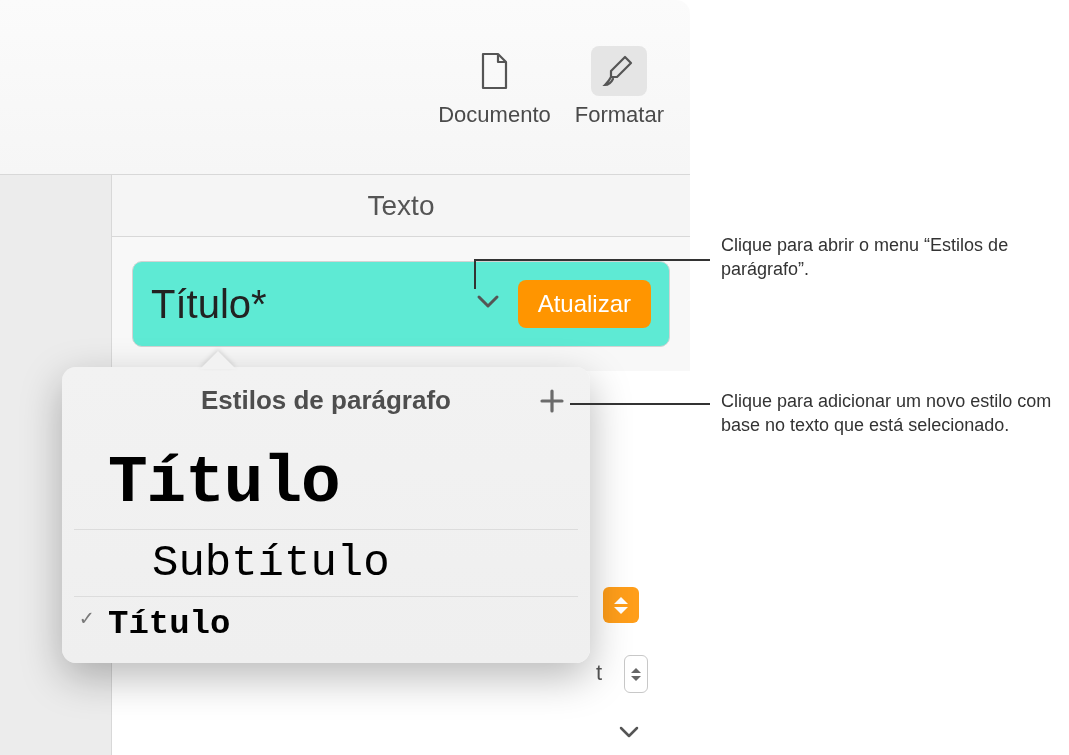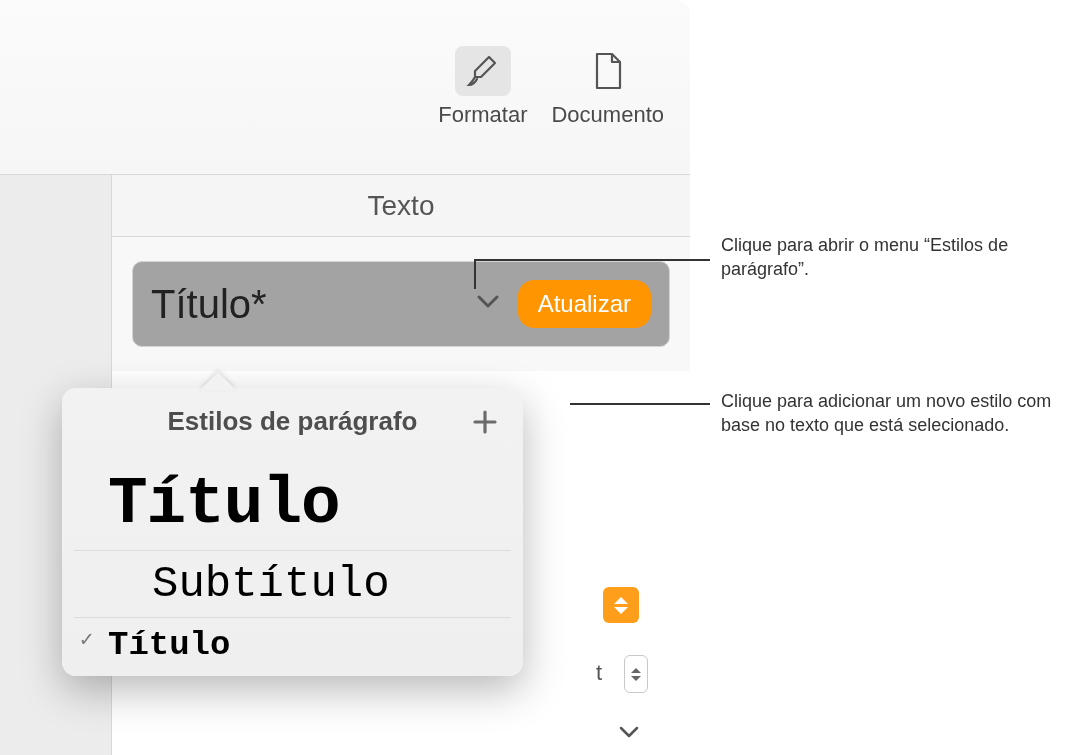--- a/index.html
+++ b/index.html
@@ -76,21 +76,21 @@
       justify-content: center;
       border-bottom: 1px solid #d8d8d8;
       background: #f5f5f5;
     }
     .tab-header span {
       font-size: 28px;
       color: #555;
     }
     .style-row {
       margin: 24px 20px;
-      background: #a3a3a3;
+      background: #5eead4;
       border: 1px solid #d3d3d3;
       border-radius: 10px;
       height: 86px;
       display: flex;
       align-items: center;
       padding: 0 18px;
       position: relative;
     }
     .style-name {
       font-size: 40px;
@@ -99,32 +99,33 @@
     }
     .chevron {
       margin-right: 18px;
     }
     .update-btn {
       background: #ff9500;
       color: #ffffff;
       font-size: 24px;
       font-weight: 500;
       padding: 10px 20px;
-      border-radius: 16px;
+      border-radius: 8px;
       border: none;
       cursor: pointer;
     }
     .popover {
       position: absolute;
-      top: 388px;
+      top: 367px;
       left: 62px;
-      width: 461px;
+      width: 528px;
       background: linear-gradient(to bottom, #f2f2f2, #efefef);
       border-radius: 14px;
       box-shadow: 0 14px 42px rgba(0,0,0,0.28);
+      padding-bottom: 8px;
     }
     .popover::before {
       content: "";
       position: absolute;
       top: -16px;
       left: 138px;
       width: 0;
       height: 0;
       border-left: 18px solid transparent;
       border-right: 18px solid transparent;
@@ -289,37 +290,37 @@
     .down-chev {
       position: absolute;
       top: 725px;
       left: 618px;
     }
   </style>
 </head>
 <body>
 
 <div class="toolbar">
+  <div class="toolbar-btn">
+    <div class="icon-box">
+      <svg width="36" height="42" viewBox="0 0 36 42" fill="none">
+        <path d="M7 4 H22 L30 12 V38 H7 Z" stroke="#555" stroke-width="2.2" fill="none" stroke-linejoin="round"></path>
+        <path d="M22 4 V12 H30" stroke="#555" stroke-width="2.2" fill="none" stroke-linejoin="round"></path>
+      </svg>
+    </div>
+    <span class="label">Documento</span>
+  </div>
   <div class="toolbar-btn active">
     <div class="icon-box">
       <svg width="40" height="40" viewBox="0 0 40 40" fill="none">
         <path d="M26 6 L32 12 L18 26 L12 26 L12 20 Z" stroke="#555" stroke-width="2.2" stroke-linejoin="round"></path>
         <path d="M12 26 C10 30 8 32 6 34 C9 34 12 32 14 28" stroke="#555" stroke-width="2.2" fill="none" stroke-linecap="round"></path>
       </svg>
     </div>
     <span class="label">Formatar</span>
-  </div>
-  <div class="toolbar-btn">
-    <div class="icon-box">
-      <svg width="36" height="42" viewBox="0 0 36 42" fill="none">
-        <path d="M7 4 H22 L30 12 V38 H7 Z" stroke="#555" stroke-width="2.2" fill="none" stroke-linejoin="round"></path>
-        <path d="M22 4 V12 H30" stroke="#555" stroke-width="2.2" fill="none" stroke-linejoin="round"></path>
-      </svg>
-    </div>
-    <span class="label">Documento</span>
   </div>
 </div>
 
 <div class="panel-left-stripe"></div>
 
 <div class="panel">
   <div class="tab-header">
     <span>Texto</span>
   </div>
   <div class="style-row">

